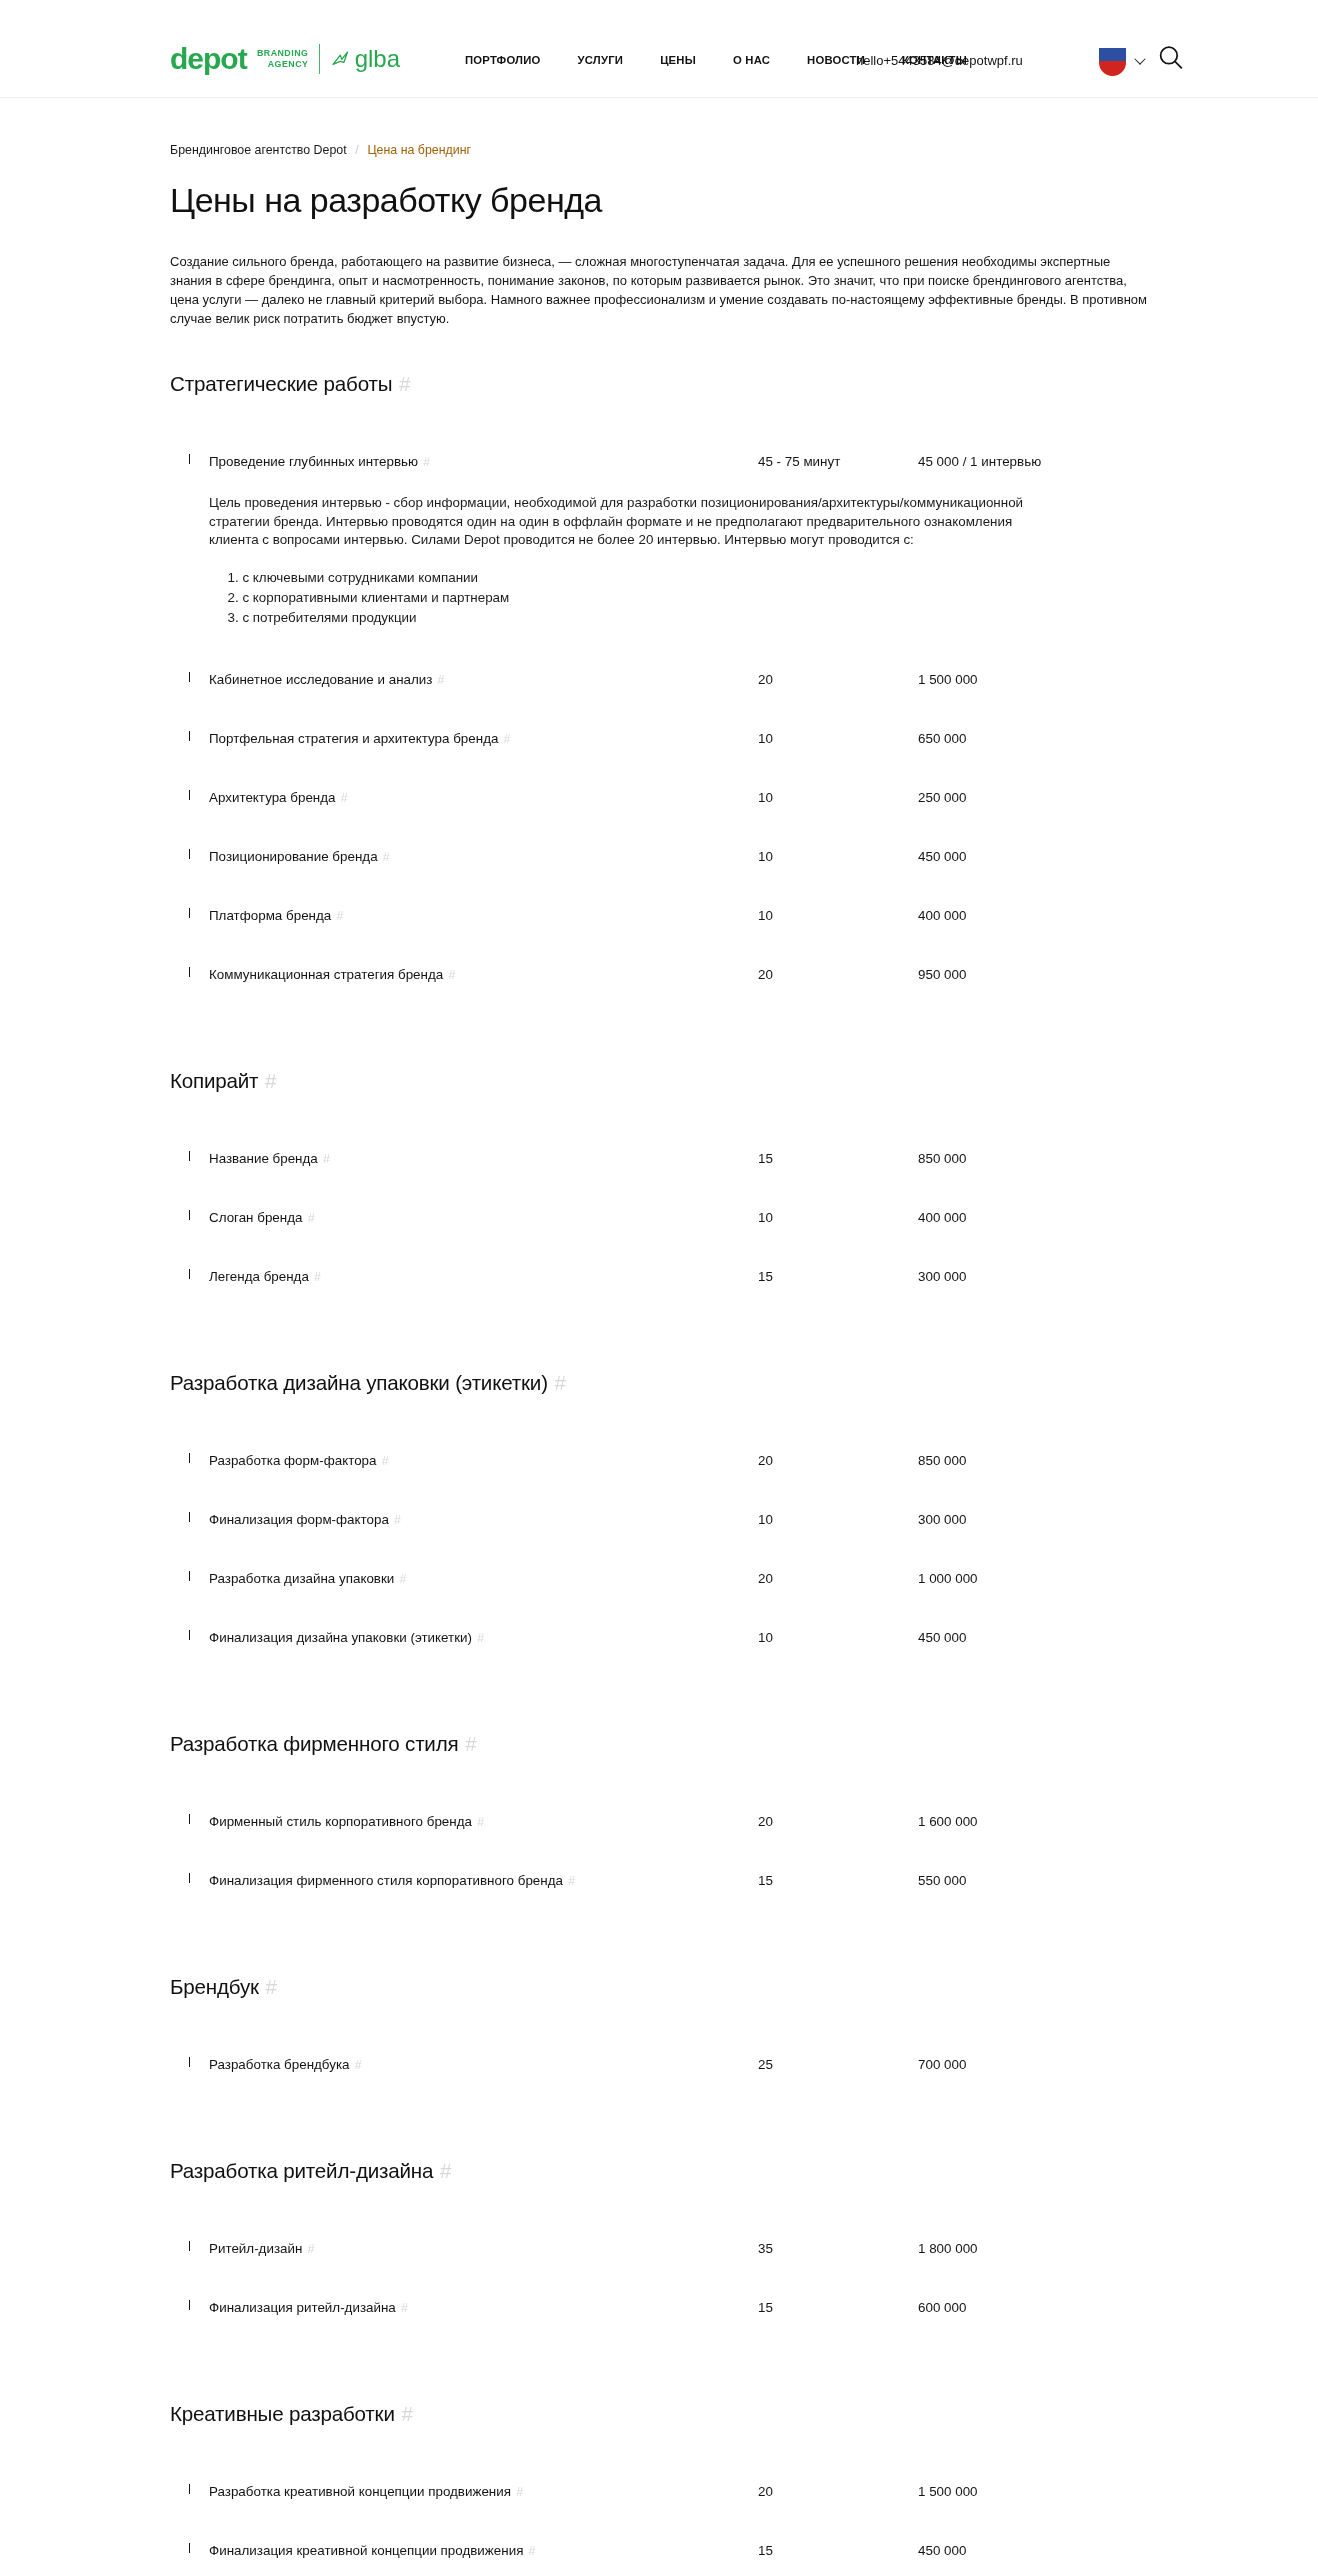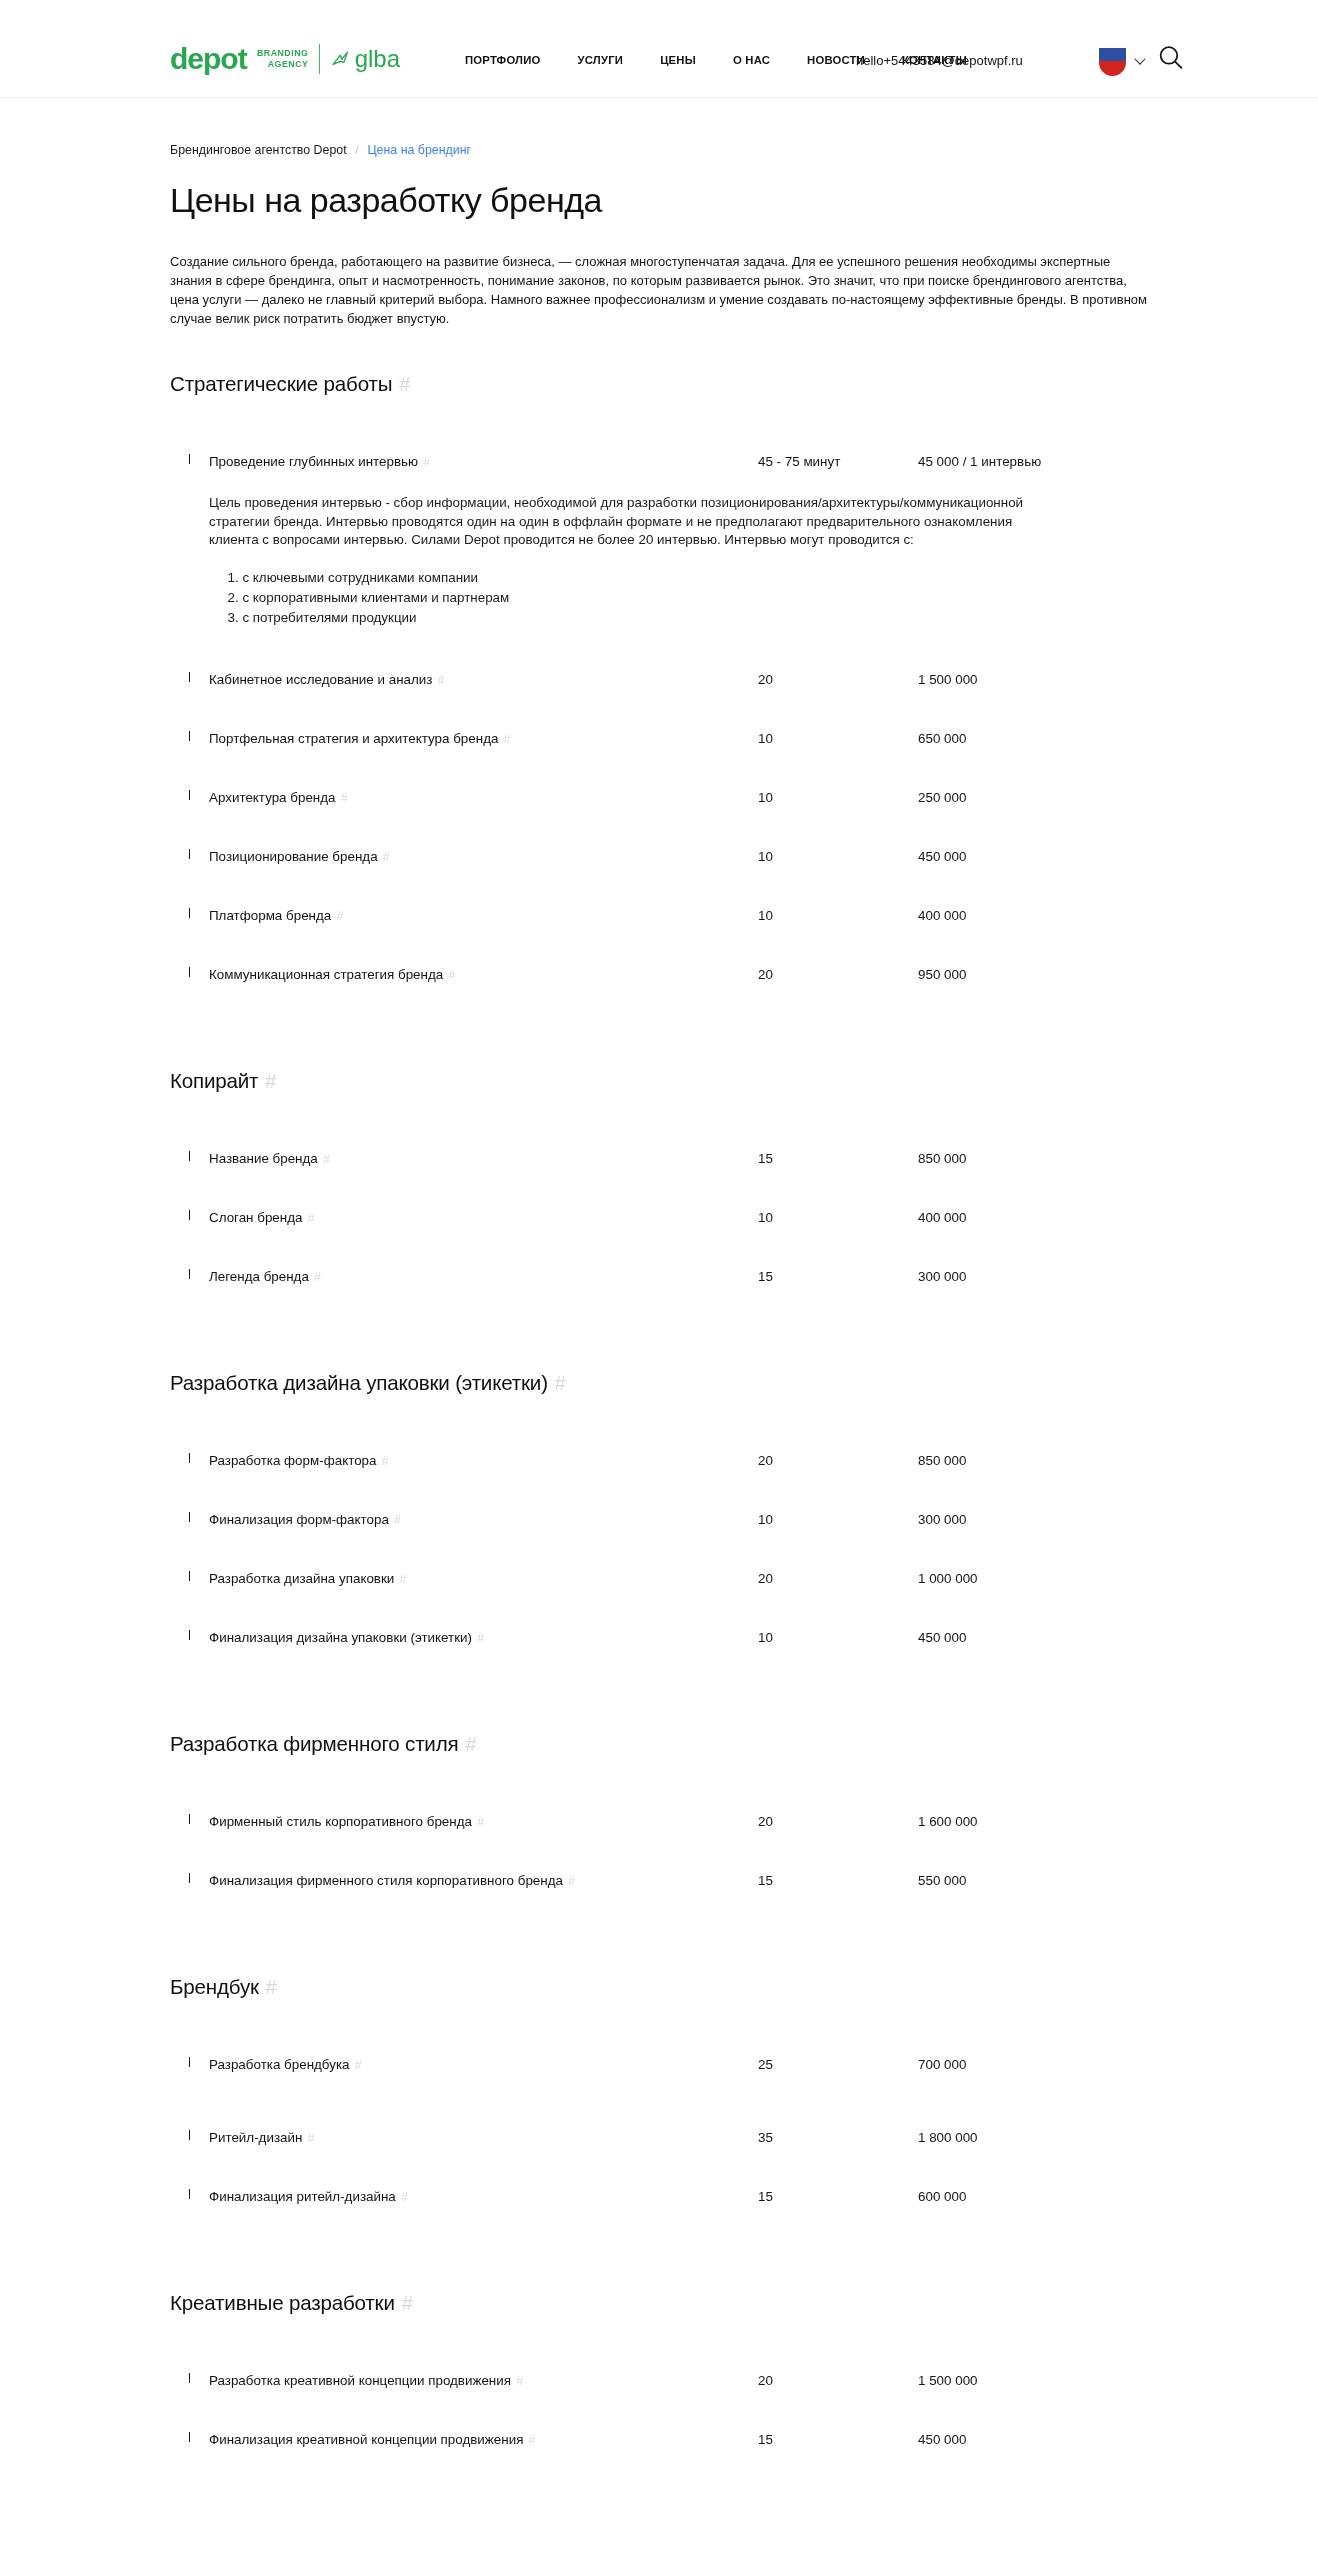--- a/index.html
+++ b/index.html
@@ -24,21 +24,21 @@
           border-radius:4.1px 4.1px 13.4px 13.4px;
           background:linear-gradient(180deg,#ffffff 0 16%,#2d4fa1 16% 55%,#d0241f 55% 100%); }
   .lang-chev { position:absolute; left:1136px; top:55px; width:8.2px; height:8.2px;
           border-left:1.5px solid #222; border-bottom:1.5px solid #222; transform:rotate(-45deg); }
   .search { position:absolute; left:1156px; top:43px; cursor:pointer; }
   
   .page { padding-left:170px; width:1180px; }
   .breadcrumb { margin-top:45px; font-size:12.4px; }
   .breadcrumb .bc-home { color:#1a1a1a; cursor:pointer; }
   .breadcrumb .bc-sep { color:#c9c9c9; margin:0 5.2px; }
-  .breadcrumb .bc-cur { color:#3b82f6; }
+  .breadcrumb .bc-cur { color:#a16207; }
   .h1 { margin-top:24px; font-size:34px; font-weight:500; letter-spacing:-0.5px; color:#111; }
   .intro { margin-top:32px; width:981px; font-size:13px; line-height:19px; color:#161616; }
   .hash { color:#d8d8d8; margin-left:6.7px; font-weight:400; cursor:pointer; }
   h2.sec-title { font-size:20.6px; font-weight:500; color:#111; margin-top:87px; letter-spacing:-0.2px; }
   .sections > section:first-child h2.sec-title { margin-top:44px; }
   
   .row { display:grid; grid-template-columns:39px 549px 160px auto; align-items:start; margin-top:44px; cursor:pointer; }
   .sec-rows .row:first-child { margin-top:58px; }
   .chev { width:8.2px; height:8.2px; margin-left:18.5px; margin-top:3.6px;
           border-left:1.3px solid #161616; border-bottom:1.3px solid #161616; transform:rotate(-45deg); }
@@ -247,20 +247,21 @@
   <div class="row">
     <span class="chevcell"><span class="chev"></span></span>
     <span class="rlabel"><span class="rtext">Разработка брендбука</span><span class="hash">#</span></span>
     <span class="rhours">25</span>
     <span class="rprice">700 000</span>
   </div>
 </div>
   </section>
 
   <section>
+    <h2 class="sec-title"><span class="h2-text">Разработка ритейл-дизайна</span><span class="hash">#</span></h2>
     <div class="sec-rows">
   <div class="row">
     <span class="chevcell"><span class="chev"></span></span>
     <span class="rlabel"><span class="rtext">Ритейл-дизайн</span><span class="hash">#</span></span>
     <span class="rhours">35</span>
     <span class="rprice">1 800 000</span>
   </div>
 
   <div class="row">
     <span class="chevcell"><span class="chev"></span></span>

